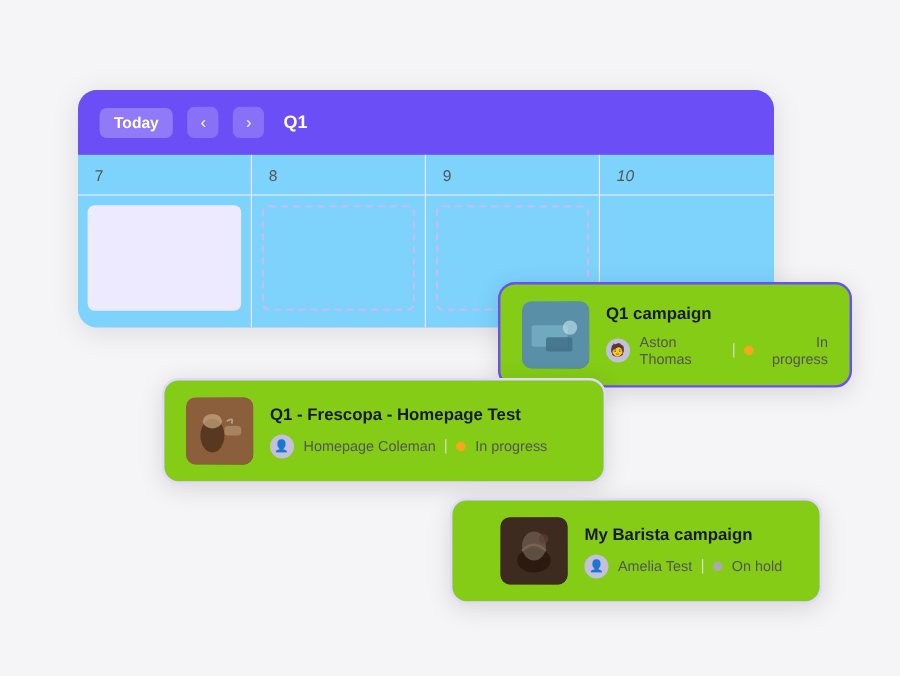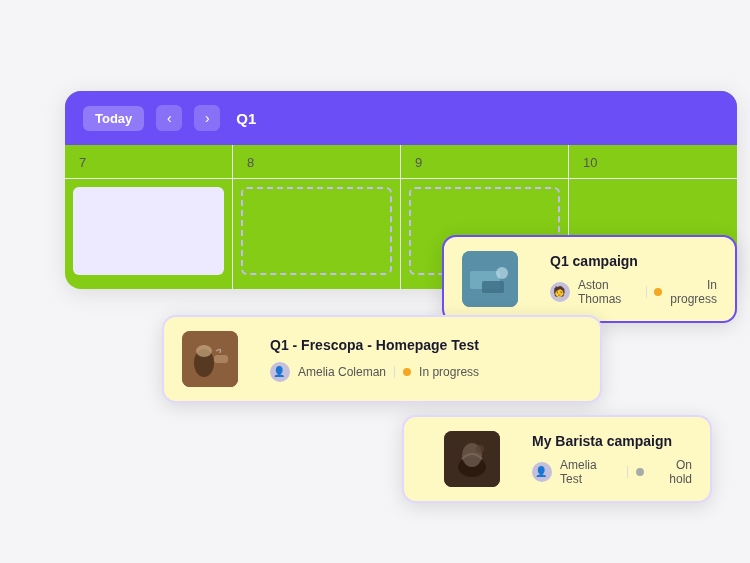--- a/index.html
+++ b/index.html
@@ -8,24 +8,24 @@
       height: 563px;
       background: #f5f5f7;
       font-family: -apple-system, BlinkMacSystemFont, 'Segoe UI', sans-serif;
       position: relative;
       overflow: hidden;
     }
 
     
     .calendar-widget {
       position: absolute;
-      top: 91px;
+      top: 75px;
       left: 65px;
-      width: 672px;
-      background: #84cc16;
+      width: 580px;
+      background: #7dd3fc;
       border-radius: 16px;
       box-shadow: 0 4px 24px rgba(0,0,0,0.10);
       overflow: hidden;
     }
 
     .calendar-header {
       background: #6b4ef6;
       padding: 14px 18px;
       display: flex;
       align-items: center;
@@ -65,21 +65,21 @@
     }
 
     .calendar-body {
       display: grid;
       grid-template-columns: repeat(4, 1fr);
     }
 
     .cal-col {
       border-right: 1px solid #e8e8ee;
     }
-    .cal-col:last-child { border-right: none; }
+    .cal-col:last-child { border-right: none; font-style: italic; }
 
     .cal-day-header {
       padding: 10px 14px 8px;
       font-size: 13px;
       color: #555;
       font-weight: 500;
       border-bottom: 1px solid #e8e8ee;
       text-align: left;
     }
 
@@ -100,42 +100,41 @@
       border: 2px dashed #c7bbf7;
       border-radius: 6px;
       width: 100%;
       height: 88px;
       background: transparent;
     }
 
     
     .task-card {
       position: absolute;
-      background: #fef9c3;
+      background: #84cc16;
       border-radius: 14px;
       box-shadow: 0 4px 20px rgba(0,0,0,0.12);
       display: flex;
       align-items: center;
       padding: 14px 18px;
-      gap: 32px;
-      margin-left: 27px;
+      gap: 14px;
     }
 
     .task-card-1 {
       top: 235px;
       left: 415px;
       width: 295px;
       border: 2px solid #6b4ef6;
       z-index: 10;
     }
 
     .task-card-2 {
       top: 315px;
       left: 135px;
-      width: 440px;
+      width: 370px;
       border: 2px solid #e0d8ff;
       z-index: 10;
     }
 
     .task-card-3 {
       top: 415px;
       left: 375px;
       width: 310px;
       border: 2px solid #e0d8ff;
       z-index: 10;
@@ -291,21 +290,21 @@
       <ellipse cx="22" cy="32" rx="10" ry="14" fill="#4a2f1a" opacity="0.8"></ellipse>
       <ellipse cx="22" cy="20" rx="8" ry="6" fill="#c8a882" opacity="0.7"></ellipse>
       <rect x="32" y="24" width="14" height="8" rx="3" fill="#c8a882" opacity="0.5"></rect>
       <path d="M34 20 Q40 16 38 22" stroke="#fff" stroke-width="1.5" fill="none" opacity="0.4"></path>
     </svg>
   </div>
   <div class="task-info">
     <div class="task-title">Q1 - Frescopa - Homepage Test</div>
     <div class="task-meta">
       <div class="avatar-circle">👤</div>
-      <span class="task-author">Amelia Coleman</span>
+      <span class="task-author">Homepage Coleman</span>
       <div class="meta-divider"></div>
       <div class="status-dot dot-orange"></div>
       <span class="task-status">In progress</span>
     </div>
   </div>
 </div>
 
 <div class="task-card task-card-3">
   <div class="thumb-barista">
     <svg width="56" height="56" viewBox="0 0 56 56">

